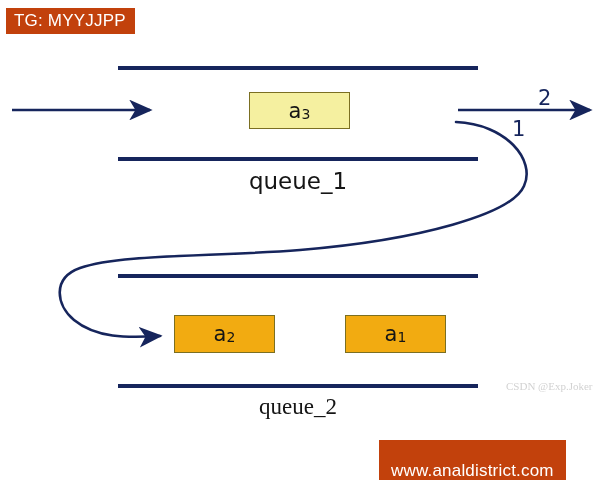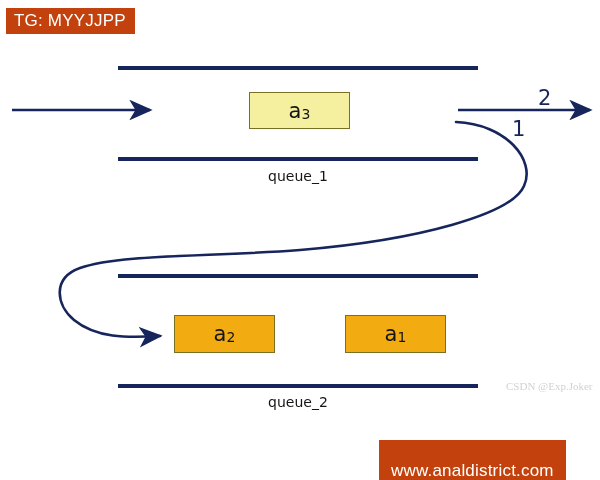--- a/index.html
+++ b/index.html
@@ -79,21 +79,21 @@
     top: 3px;
     left: 0px;
   }
 
   
   .queue-label {
     position: absolute;
     width: 360px;
     text-align: center;
     font-family: "DejaVu Sans", sans-serif;
-    font-size: 14px;
+    font-size: 23px;
     color: #151515;
     white-space: nowrap;
   }
 
   
   .step-num {
     position: absolute;
     font-family: "DejaVu Sans", sans-serif;
     font-size: 21px;
     color: #16255c;
@@ -138,21 +138,21 @@
     <span>a</span>
       <span class="sub">2</span>
   </div>
 
   <div class="elem-box" id="box-a1" style="left:345px; top:315px; width:101px; height:38px; background:#f2ab11;">
     <span>a</span>
       <span class="sub">1</span>
   </div>
 
   <div class="queue-label" style="left:118px; top:168px;">queue_1</div>
-  <div class="queue-label" style="left:118px; top:394px;">queue_2</div>
+  <div class="queue-label" style="left:118px; top:394px;font-family:Liberation Serif, serif;">queue_2</div>
 
   <div class="step-num" style="left:538px; top:86px;">2</div>
   <div class="step-num" style="left:512px; top:117px;">1</div>
 
   <div class="badge" id="tg-badge">TG: MYYJJPP</div>
   <div class="badge" id="site-badge">www.analdistrict.com</div>
   <div id="csdn-watermark">CSDN @Exp.Joker</div>
 
 </div>
 

